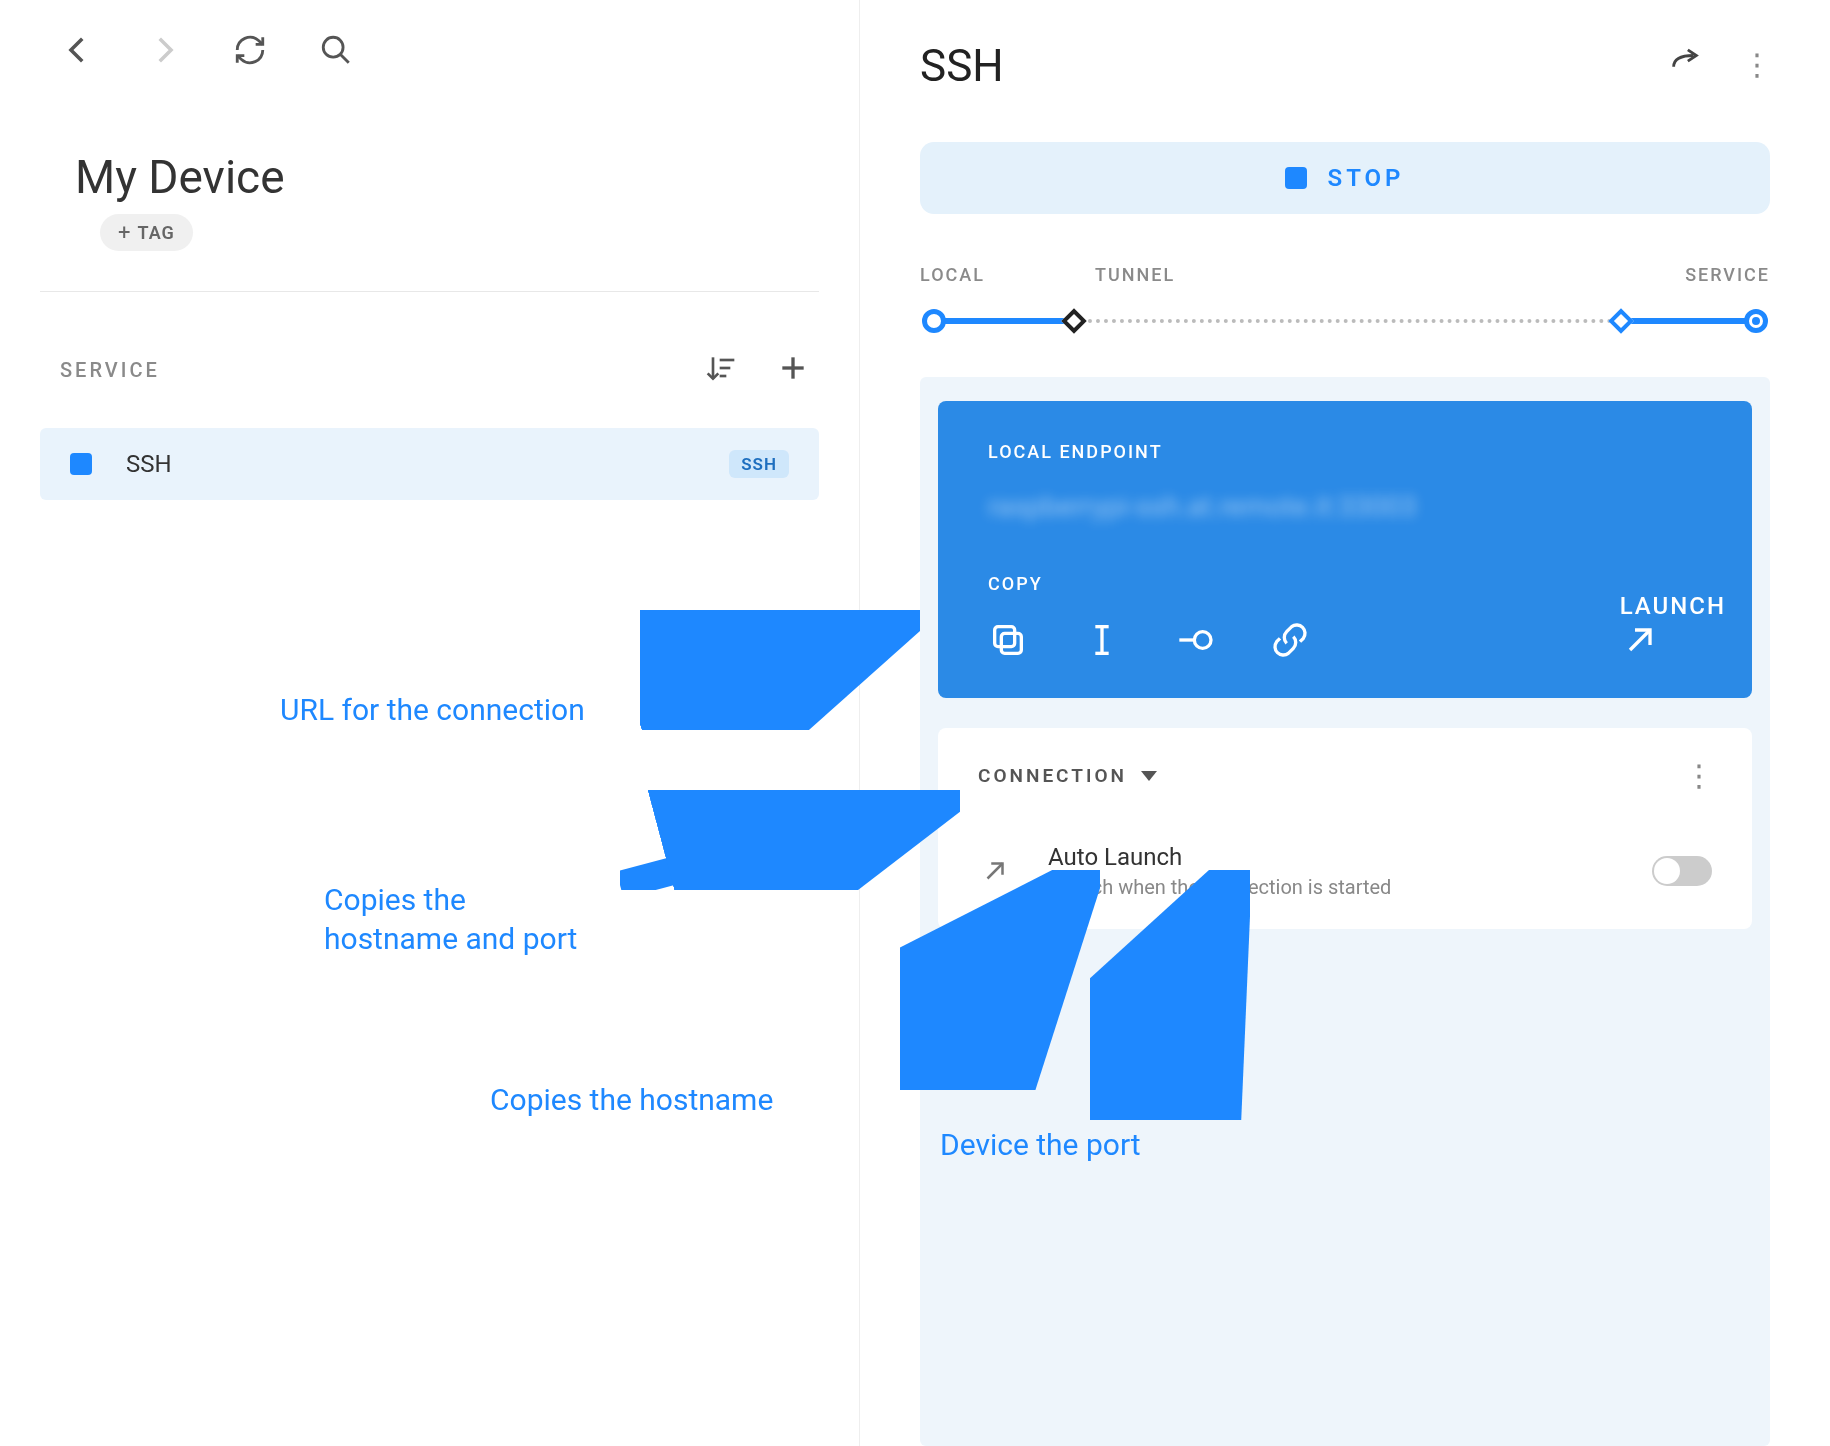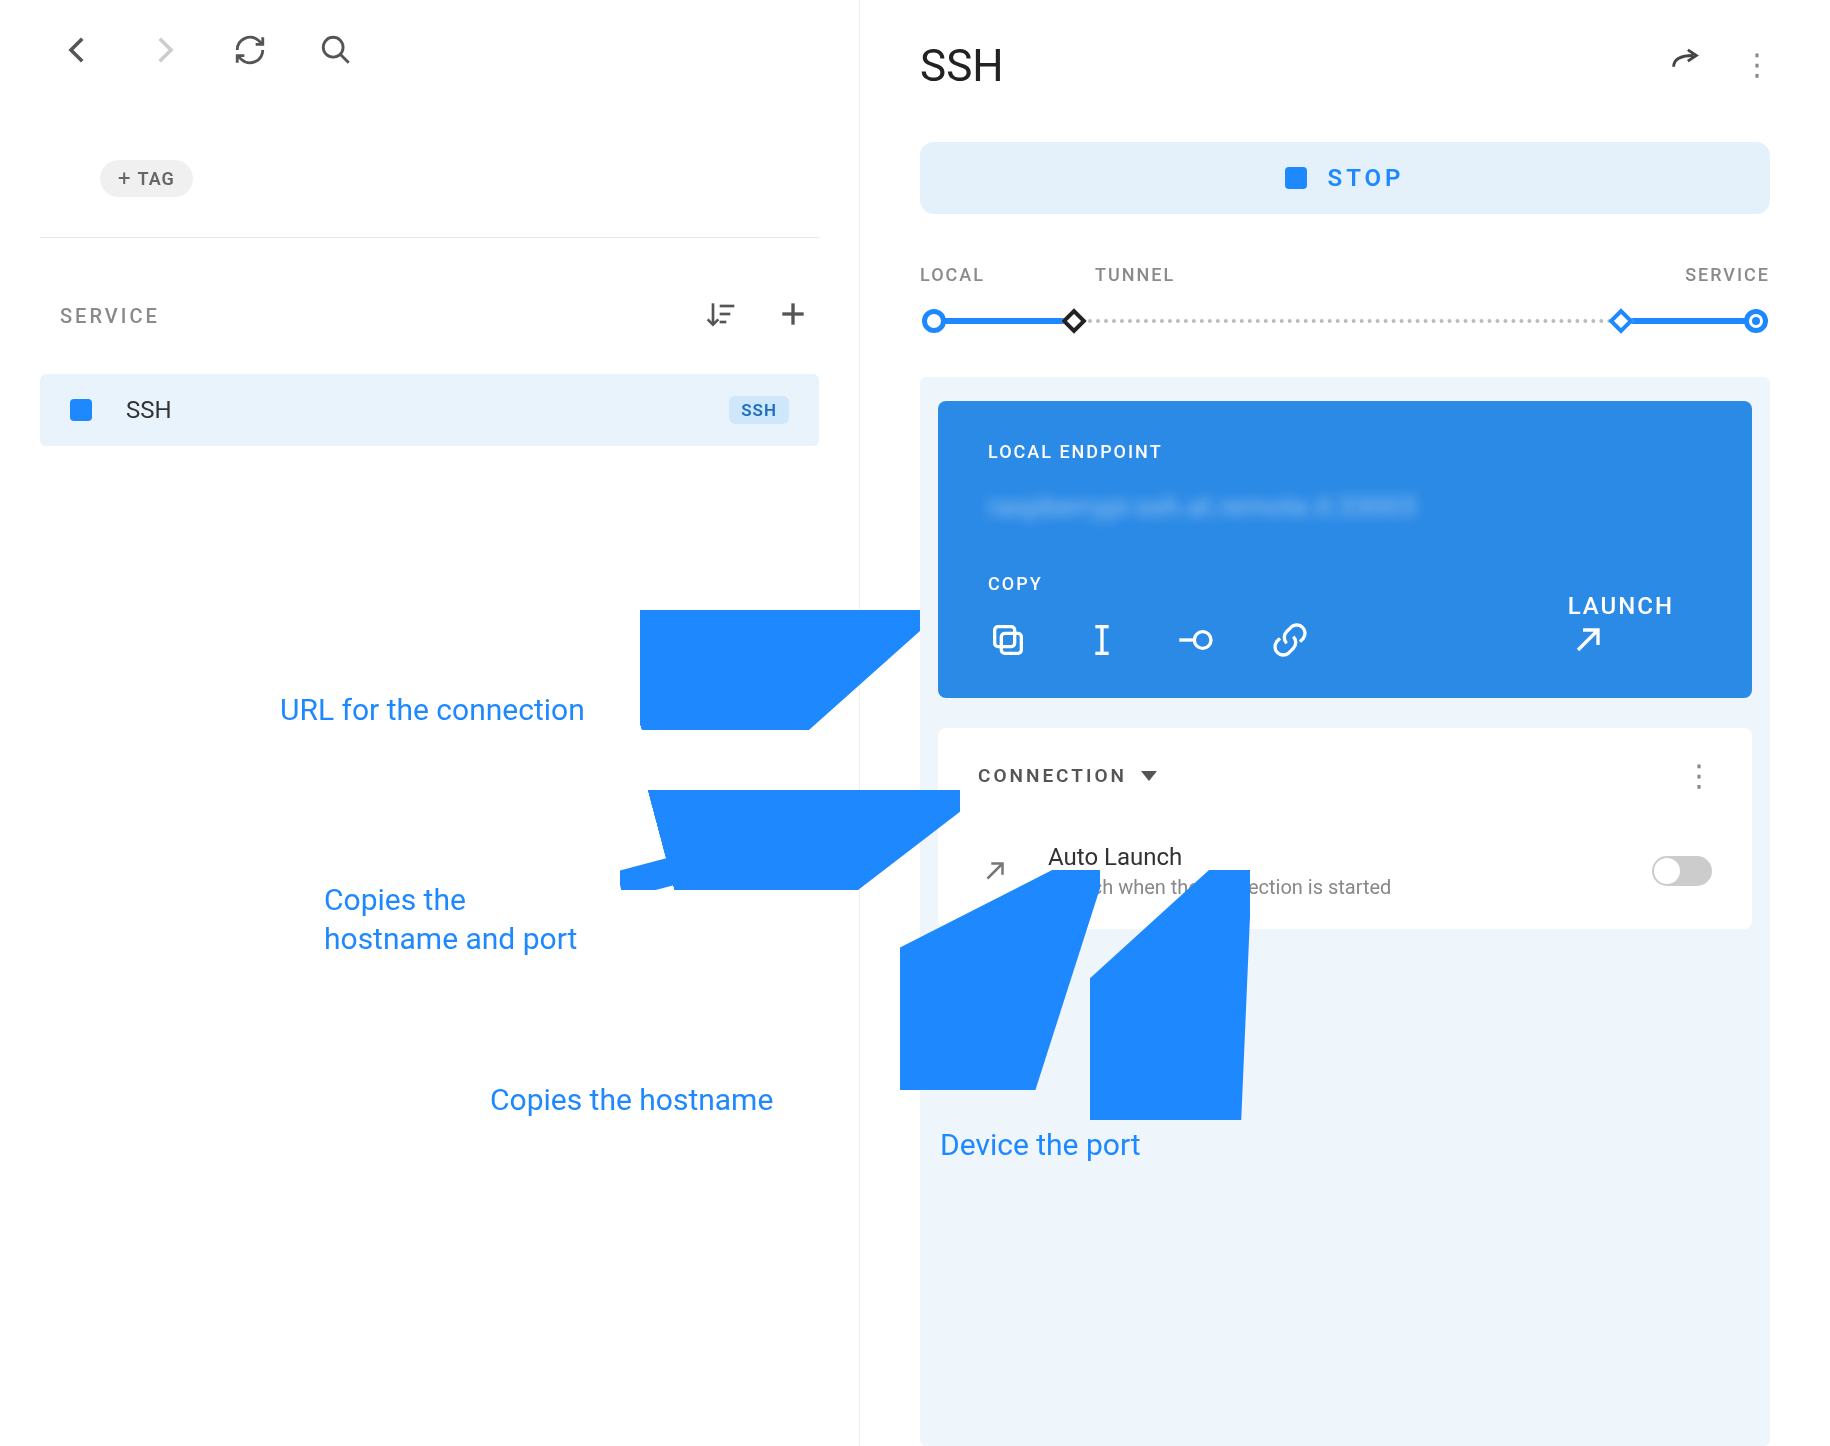--- a/index.html
+++ b/index.html
@@ -45,21 +45,21 @@
   .node { position: absolute; top: 6px; width: 24px; height: 24px; background: #fff; }
   .node.circle { border: 5px solid #1e88ff; border-radius: 50%; }
   .node.diamond { width: 18px; height: 18px; transform: rotate(45deg); top: 9px; }
   .node.diamond.b { border: 4px solid #222; }
   .node.diamond.u { border: 4px solid #1e88ff; }
   .node.target { border: 5px solid #1e88ff; border-radius: 50%; display:flex; align-items:center; justify-content:center;}
   .node.target::after { content:''; width:8px; height:8px; background:#1e88ff; border-radius:50%; }
   .n1{left:2px} .n2{left:145px} .n3{right:140px} .n4{right:2px}
 
   .detail-area { background: #eef5fb; border-radius: 6px; flex-grow: 1; padding: 24px 18px 0 18px; display: flex; flex-direction: column; gap: 30px; }
-  .endpoint-card { background: #2b8ae6; border-radius: 8px; padding: 40px 78px 34px 50px; color: #fff; }
+  .endpoint-card { background: #2b8ae6; border-radius: 8px; padding: 40px 26px 34px 50px; color: #fff; }
   .ec-label { font-size: 18px; letter-spacing: 2px; font-weight: 500; margin-bottom: 28px; }
   .ec-url { font-size: 28px; color: rgba(255,255,255,.5); filter: blur(6px); user-select: none; margin-bottom: 50px; }
   .ec-row { display: flex; justify-content: space-between; align-items: flex-end; }
   .ec-copy-lbl { font-size: 18px; letter-spacing: 2px; font-weight: 500; margin-bottom: 26px; }
   .ec-icons { display: flex; gap: 54px; }
   .ec-icons svg, .ec-launch svg { width: 40px; height: 40px; stroke: #fff; fill: none; stroke-width: 2; }
   .ec-launch-lbl { font-size: 24px; letter-spacing: 2px; font-weight: 500; text-align: right; }
 
   .status-card { background: #fff; border-radius: 8px; padding: 28px 40px; font-family: "SF Mono","Consolas",monospace; font-size: 22px; color: #666; display:flex; flex-direction:column; gap:16px; }
   .status-row { display: flex; align-items: center; }
@@ -110,20 +110,21 @@
             <polyline points="3 21 3 16 8 16"></polyline>
           </svg>
         </div>
       <div class="navbtn">
           <svg viewBox="0 0 24 24" fill="none" stroke="currentColor" stroke-width="2">
             <circle cx="10" cy="10" r="7"></circle>
             <line x1="21" y1="21" x2="15" y2="15"></line>
           </svg>
         </div>
     </div>
+    <div class="device-title">My Device</div>
     <div class="tag-pill">
       <span class="tag-plus">+</span>
       <span>TAG</span>
     </div>
     <div class="divider"></div>
     <div class="svc-head">
       <div class="svc-head-label">SERVICE</div>
       <div class="svc-head-icons">
         <span><svg viewBox="0 0 24 24" fill="none" stroke="currentColor" stroke-width="2">
               <line x1="6" y1="4" x2="6" y2="20"></line>

